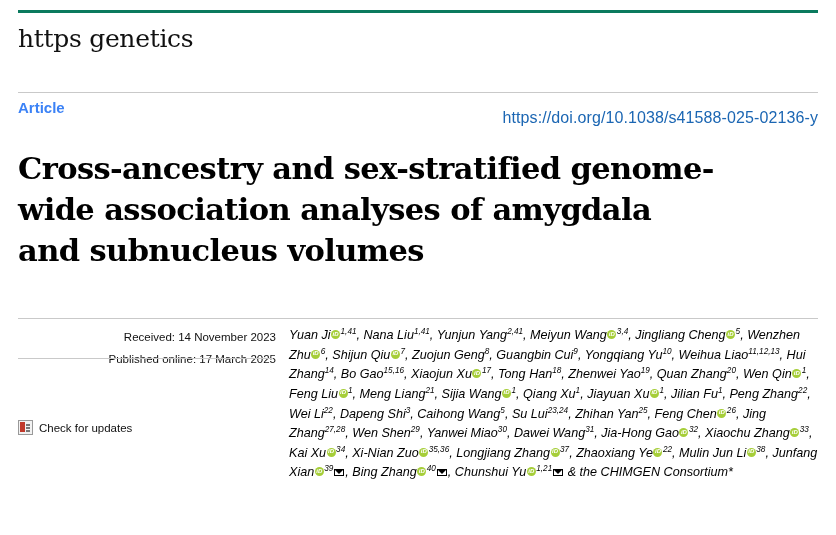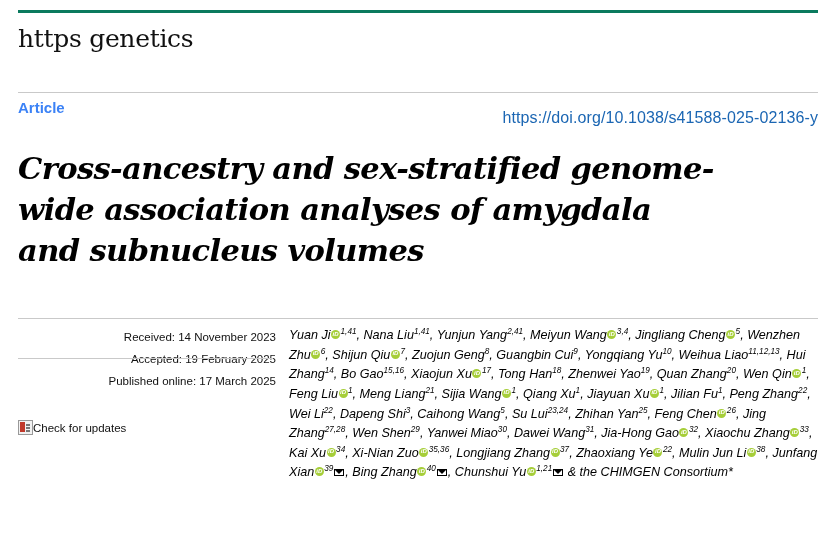--- a/index.html
+++ b/index.html
@@ -73,40 +73,40 @@
     position: absolute;
     top: 128px;
     left: 18px;
     width: 700px;
     font-family: "DejaVu Serif", serif;
     font-size: 30.5px;
     line-height: 1.33;
     font-weight: 700;
     letter-spacing: -0.6px;
     color: #000000;
-    font-style: italic;
   }
 
   .history {
     position: absolute;
     top: 326px;
     left: 18px;
     width: 258px;
     font-size: 11.5px;
     line-height: 1.92;
     color: #111111;
   }
   .history div { white-space: nowrap; text-align: right; }
 
   .check-updates {
     position: absolute;
     top: 420px;
     left: 18px;
     display: flex;
     align-items: center;
+    gap: 6px;
     font-size: 11.5px;
     color: #111111;
   }
   .cu-icon {
     width: 13px;
     height: 13px;
     border: 1px solid #999;
     background: #f2f2f2;
     position: relative;
     display: inline-block;
@@ -200,21 +200,20 @@
   <div class="article-label">Article</div>
 
   <a class="doi" href="#">https://doi.org/10.1038/s41588-025-02136-y</a>
 
   <h1 class="paper-title">Cross-ancestry and sex-stratified genome-wide association analyses of amygdala and subnucleus volumes</h1>
 
   <div class="thin-rule rule-2"></div>
 
   <div class="history">
     <div>Received: 14 November 2023</div>
-    <div>Accepted: 19 February 2025</div>
     <div>Published online: 17 March 2025</div>
   </div>
 
   <div class="thin-rule rule-3"></div>
 
   <div class="check-updates">
     <span class="cu-icon"></span>
     <span>Check for updates</span>
   </div>
 

